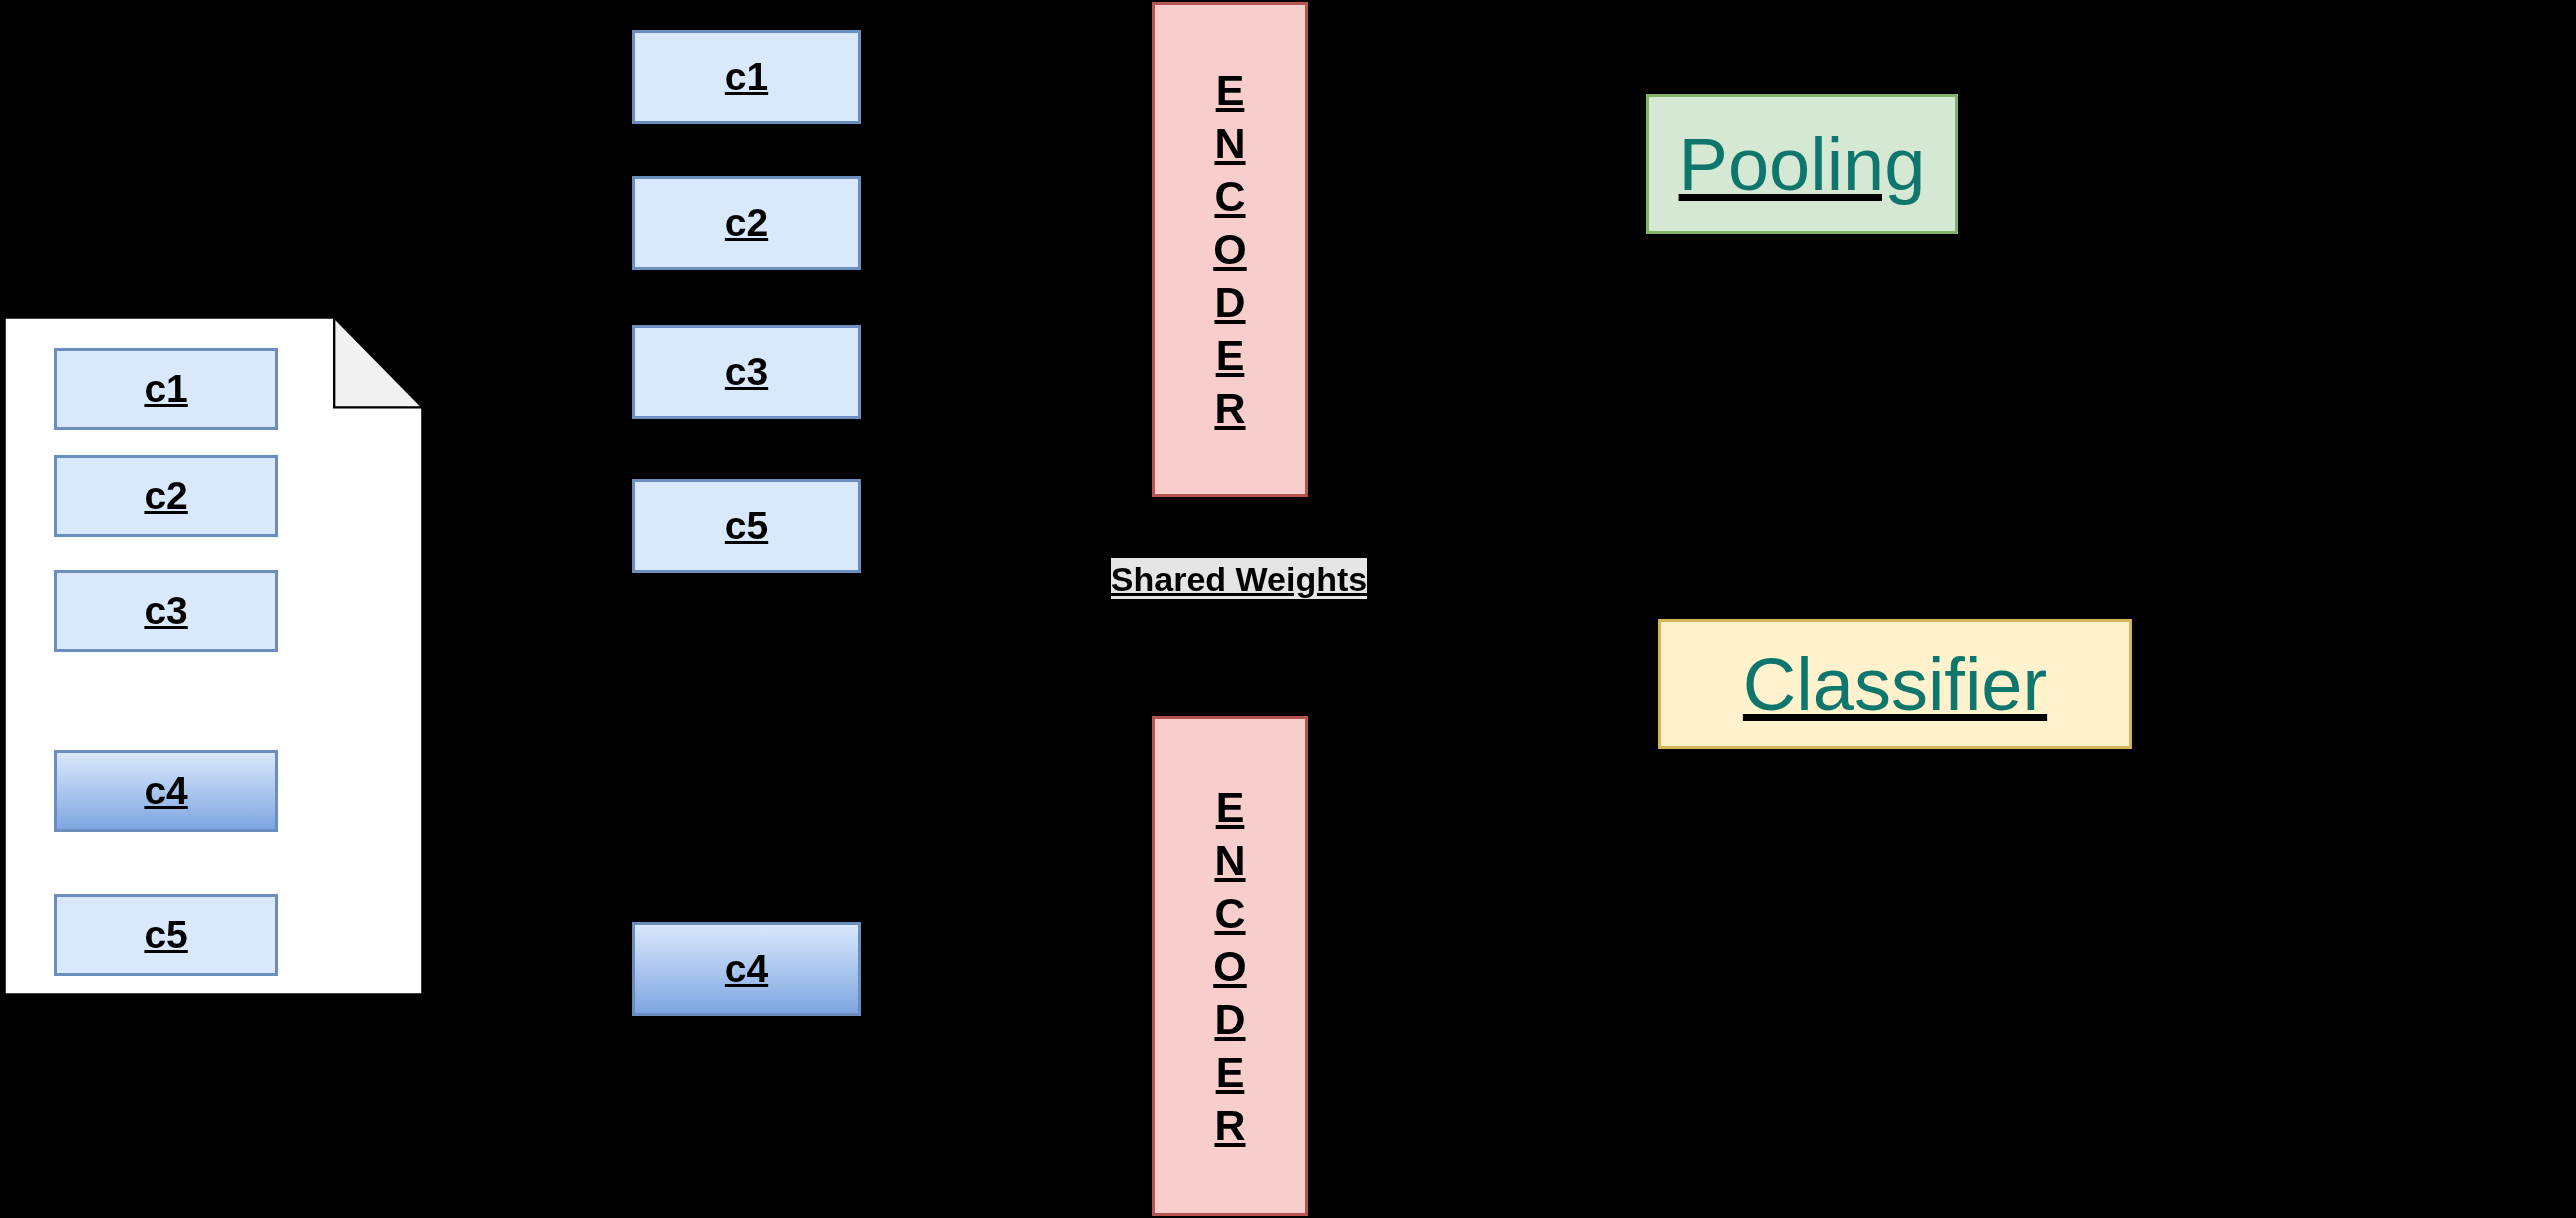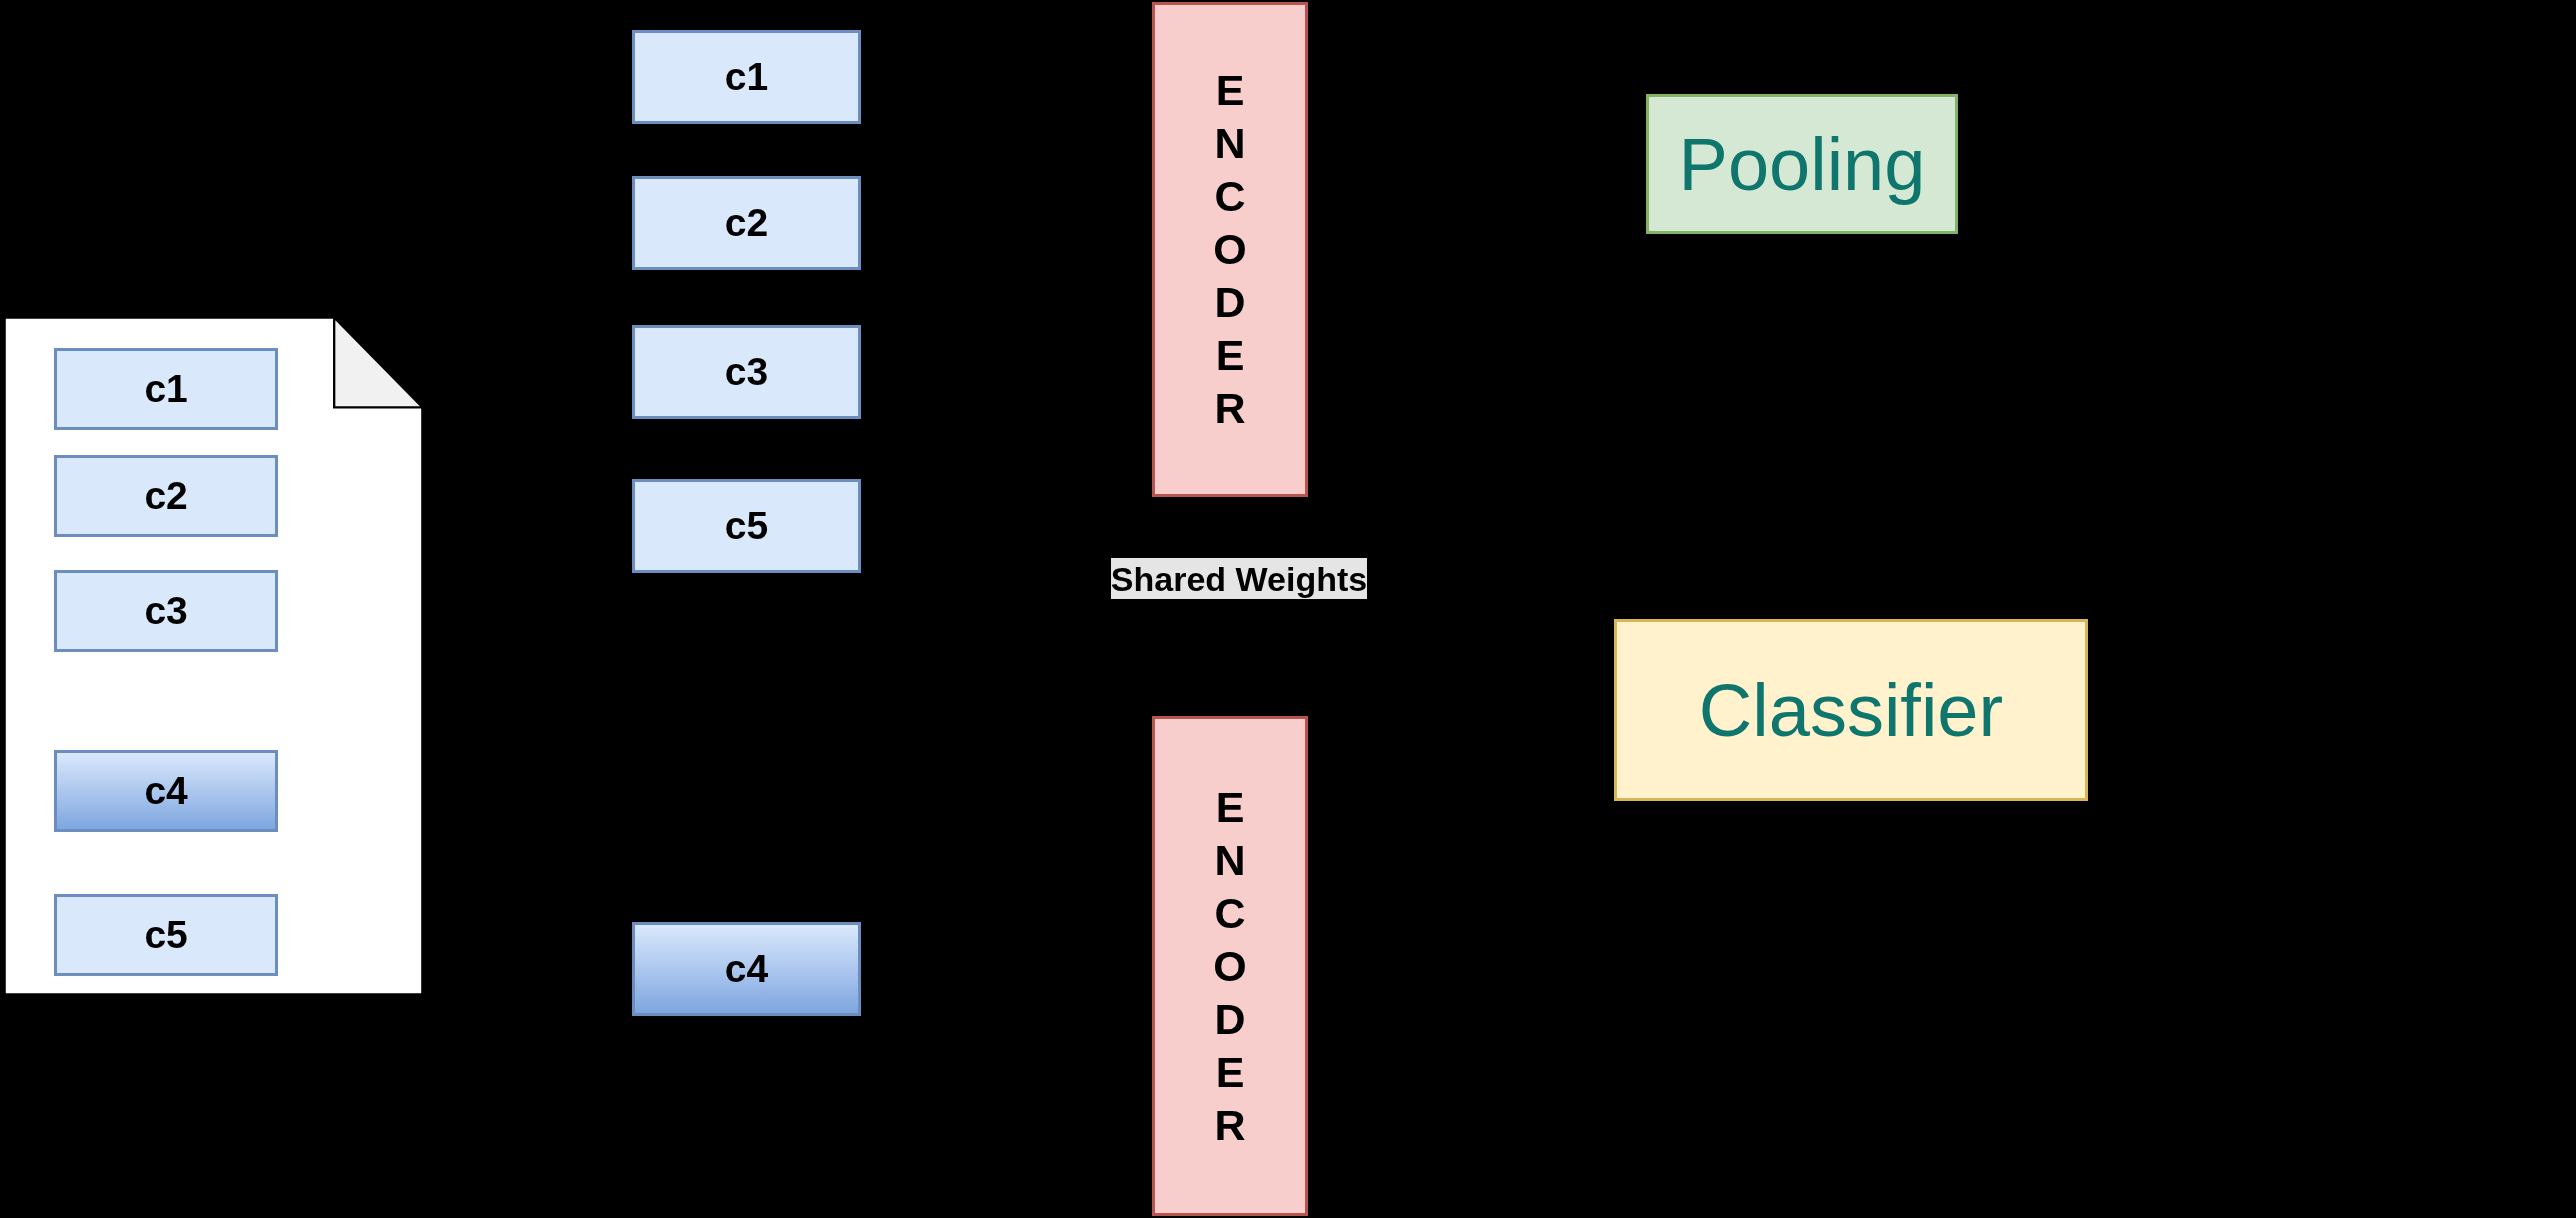--- a/index.html
+++ b/index.html
@@ -8,21 +8,21 @@
     background: #000000;
   }
   #stage {
     position: relative;
     width: 2576px;
     height: 1218px;
     background: var(--canvas-bg, #000000);
     overflow: hidden;
     font-family: "Liberation Sans", "DejaVu Sans", sans-serif;
   }
-  .abs { position: absolute; box-sizing: border-box; }
+  .abs { position: absolute; box-sizing: border-box; text-decoration: underline; }
 
   
   #doc-shape { left: 3.1px; top: 316px; width: 421px; height: 680px; }
   #doc-shape svg { position: absolute; left: 0; top: 0; display: block; }
 
   
   .token {
     background: var(--token-fill, #dae8fc);
     border: 3.1px solid var(--token-border, #6c8ebf);
     display: flex;
@@ -71,21 +71,21 @@
     white-space: nowrap;
   }
 
   
   #pooling-box {
     left: 1646px; top: 94px; width: 312px; height: 140px;
     background: var(--pooling-fill, #d5e8d4);
     border: 3.1px solid var(--pooling-border, #82b366);
   }
   #classifier-box {
-    left: 1614px; top: 619px; width: 474px; height: 182px;
+    left: 1658px; top: 619px; width: 474px; height: 130px;
     background: var(--classifier-fill, #fff2cc);
     border: 3.1px solid var(--classifier-border, #d6b656);
   }
   .big-label {
     width: 100%; height: 100%;
     display: flex;
     align-items: center;
     justify-content: center;
     font-size: 74px;
     font-weight: normal;

